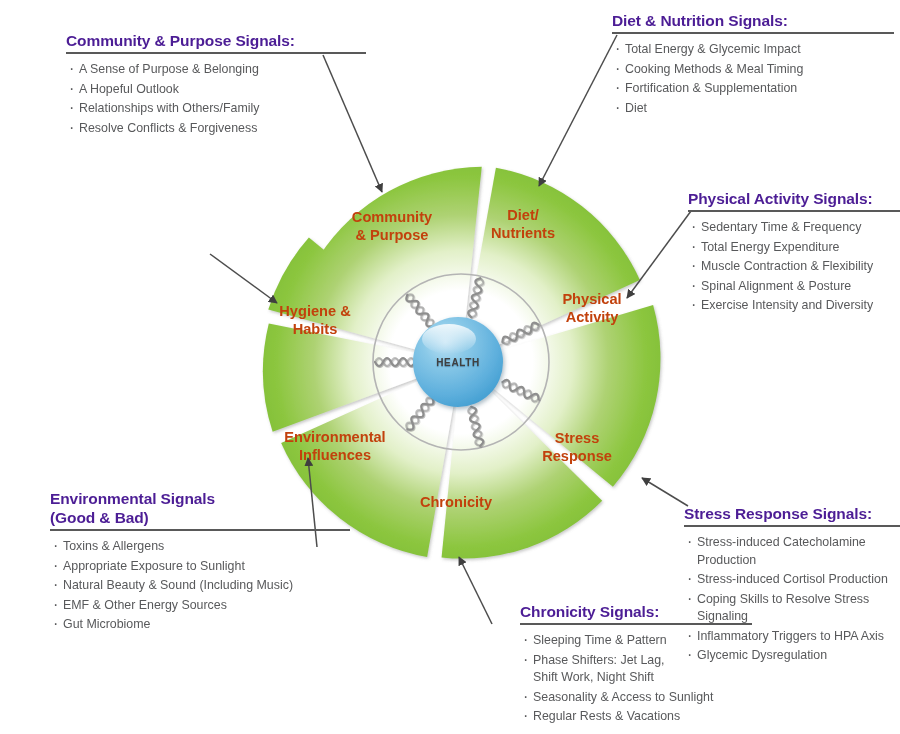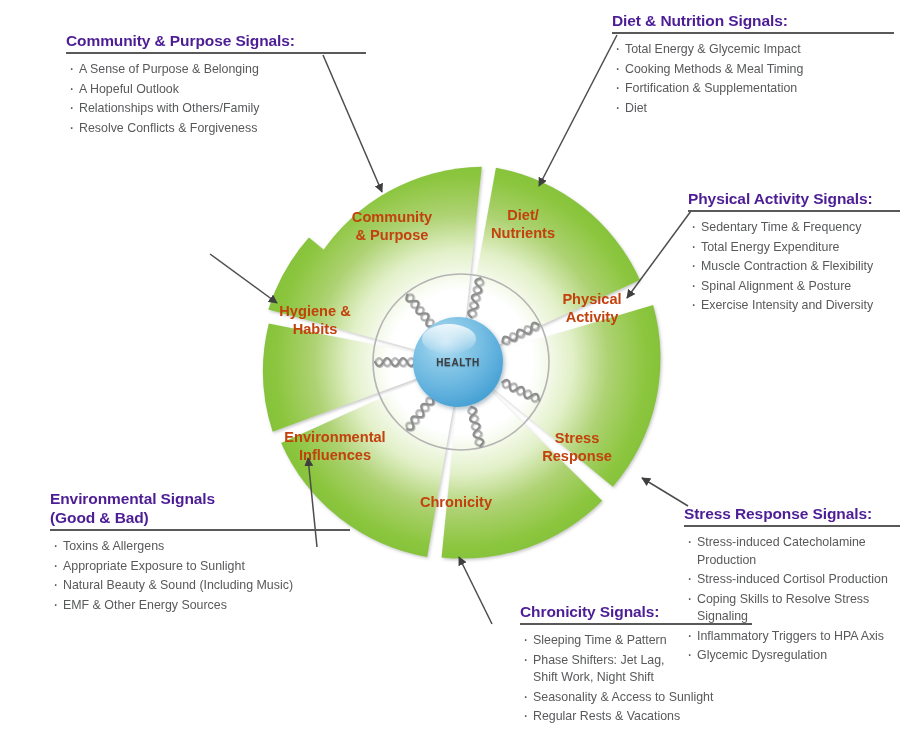--- a/index.html
+++ b/index.html
@@ -288,17 +288,18 @@
 
   <div class="callout" id="cb-environment">
     <div class="title">Environmental Signals
 (Good &amp; Bad)</div>
     <div class="rule"></div>
     <ul>
       <li>Toxins &amp; Allergens</li>
       <li>Appropriate Exposure to Sunlight</li>
       <li>Natural Beauty &amp; Sound (Including Music)</li>
       <li>EMF &amp; Other Energy Sources</li>
+      <li>Gut Microbiome</li>
     </ul>
   </div>
 
 
 </div>
 
 </body></html>

